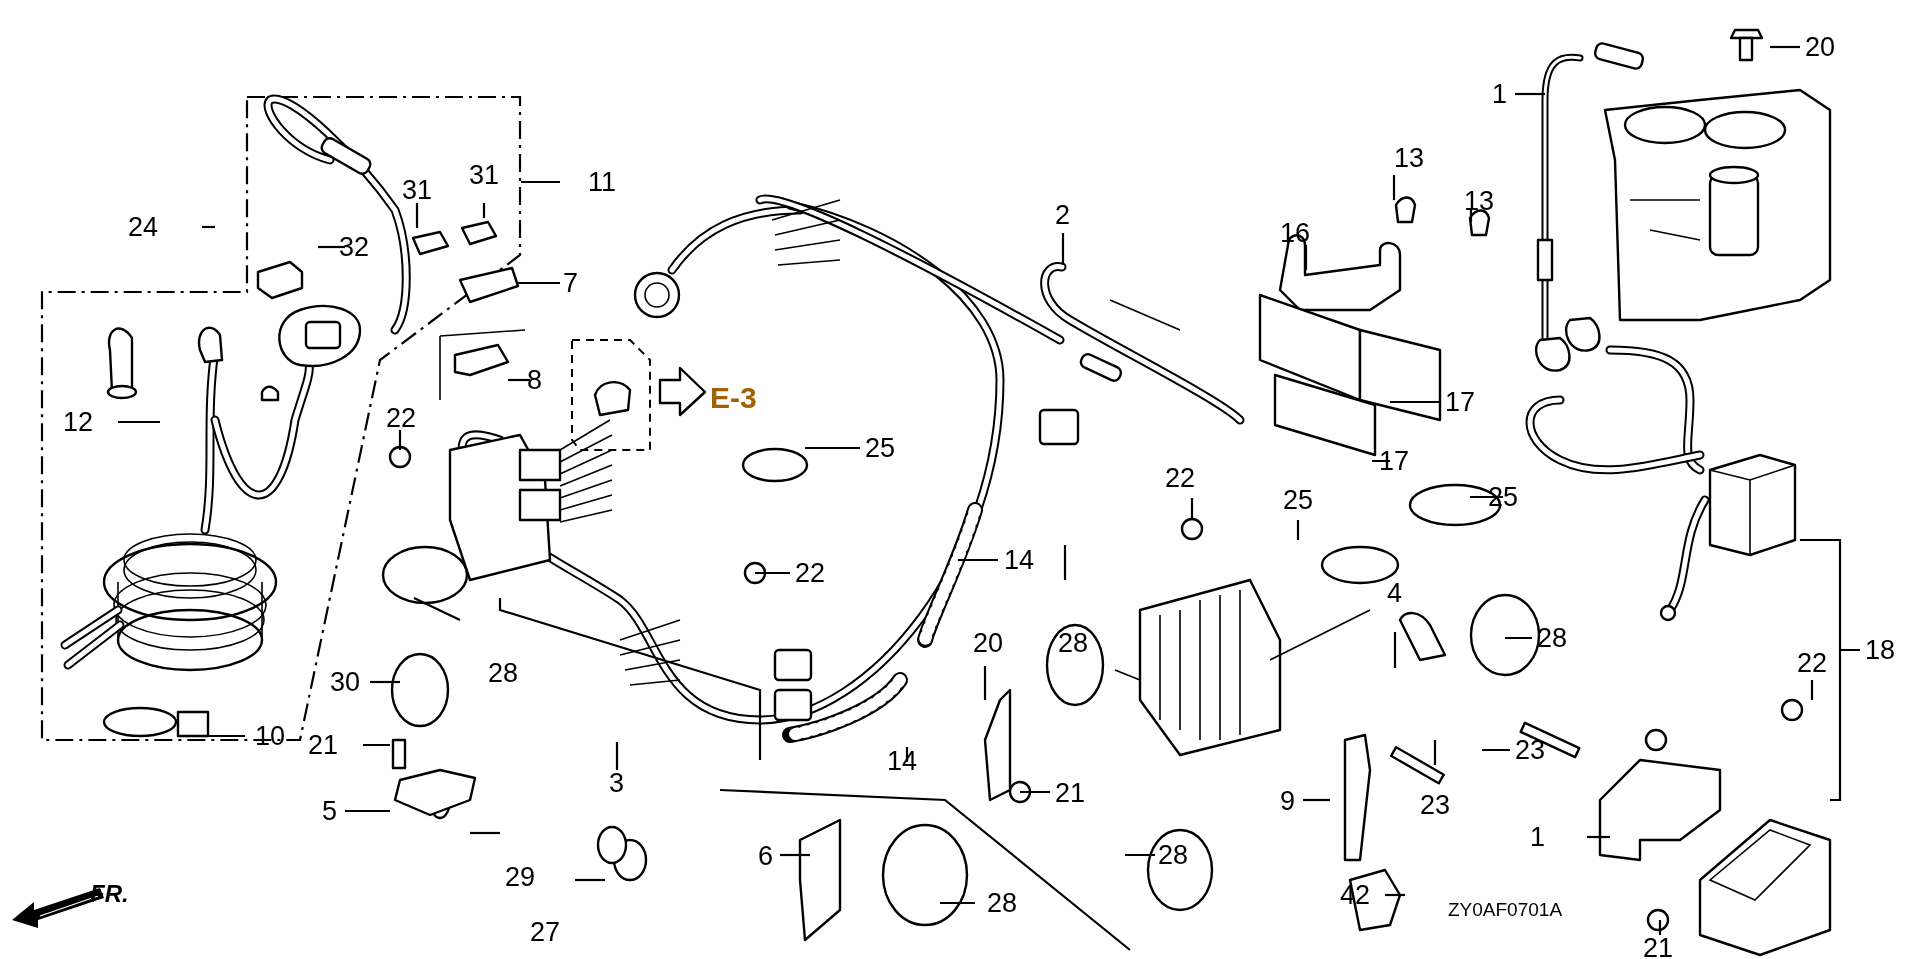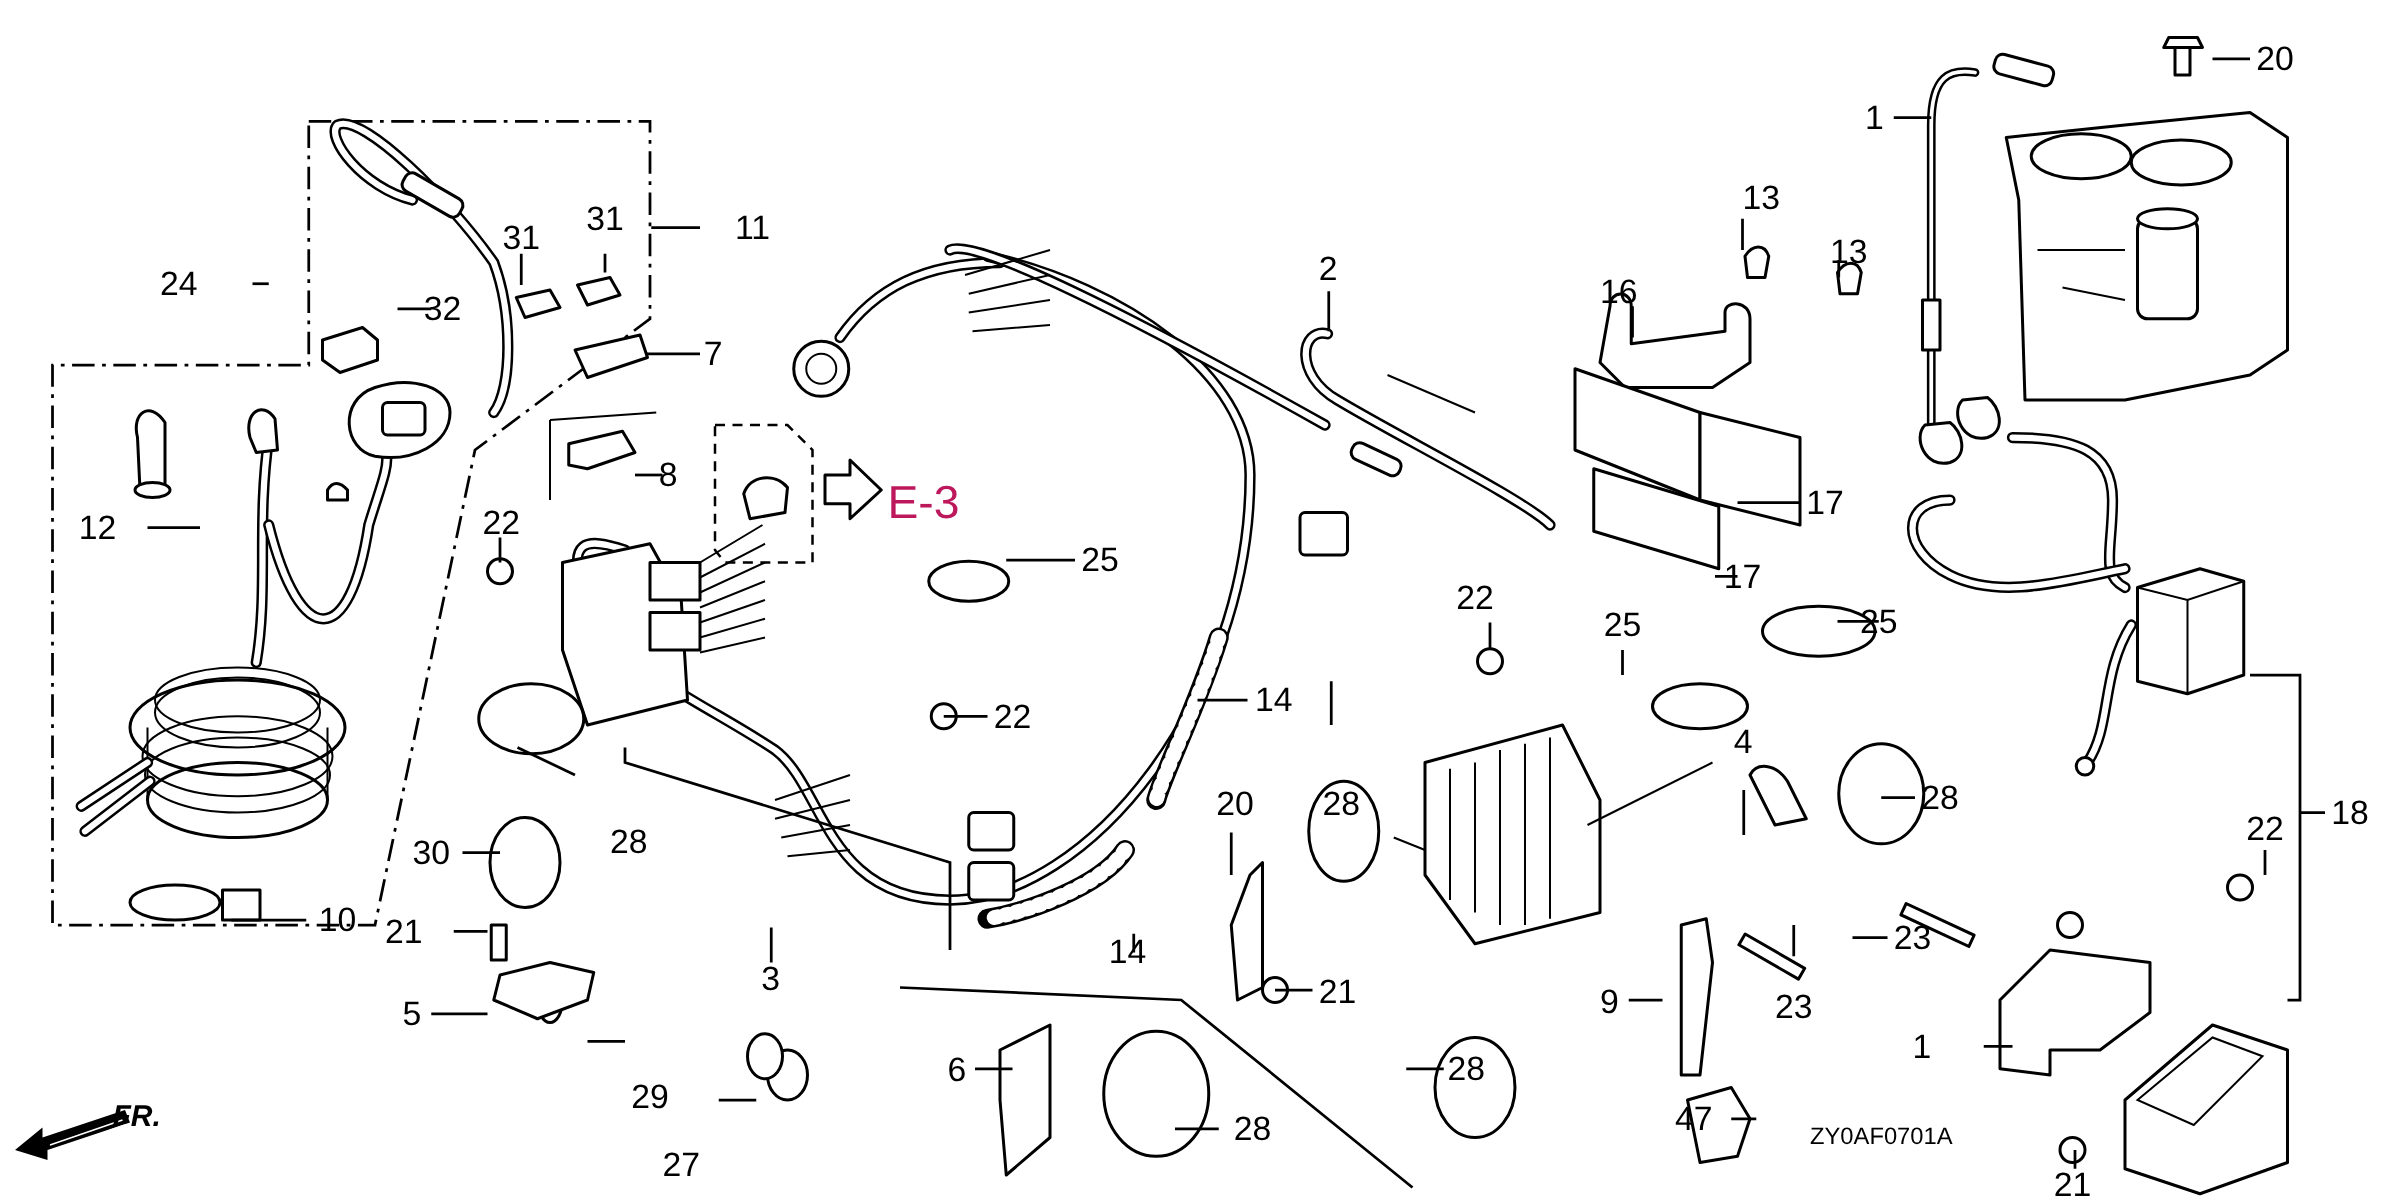--- a/index.html
+++ b/index.html
@@ -1,19 +1,19 @@
 <!DOCTYPE html>
 <html><head>
 <meta charset="utf-8">
 <style>
   html, body { margin:0; padding:0; background:#ffffff; }
   body { width:1920px; height:959px; position:relative; overflow:hidden; font-family:"Liberation Sans", sans-serif; color:#000; }
   #diagram { position:absolute; left:0; top:0; width:1920px; height:959px; }
   .callout { position:absolute; font-family:"Liberation Sans", sans-serif; font-size:27px; line-height:27px; color:#000; white-space:nowrap; cursor:pointer; }
-  .ref { position:absolute; font-family:"Liberation Sans", sans-serif; font-weight:normal; font-size:37px; color:#be185d; }
+  .ref { position:absolute; font-family:"Liberation Sans", sans-serif; font-weight:bold; font-size:30px; color:#a16207; }
   .code { position:absolute; font-family:"Liberation Sans", sans-serif; font-size:19px; color:#000; }
   .fr { position:absolute; font-family:"Liberation Sans", sans-serif; font-weight:bold; font-size:24px; font-style:italic; }
   svg .part { fill:#fff; stroke:#000; stroke-width:2.4; stroke-linejoin:round; stroke-linecap:round; }
   svg .thin { fill:none; stroke:#000; stroke-width:1.6; }
   svg .lead { fill:none; stroke:#000; stroke-width:2.2; }
   svg .dash { fill:none; stroke:#000; stroke-width:2.2; stroke-dasharray:18 6 3 6; }
   svg .dash2 { fill:none; stroke:#000; stroke-width:2; stroke-dasharray:8 6; }
   svg .wire { fill:none; stroke:#000; stroke-width:9; stroke-linecap:round; }
   svg .wirein { fill:none; stroke:#fff; stroke-width:5; stroke-linecap:round; }
 </style>
@@ -258,21 +258,21 @@
 <span class="callout" style="left:386px;top:405px;">22</span>
 <span class="callout" style="left:795px;top:560px;">22</span>
 <span class="callout" style="left:1165px;top:465px;">22</span>
 <span class="callout" style="left:1797px;top:650px;">22</span>
 <span class="callout" style="left:1515px;top:737px;">23</span>
 <span class="callout" style="left:1420px;top:792px;">23</span>
 <span class="callout" style="left:128px;top:214px;">24</span>
 <span class="callout" style="left:865px;top:435px;">25</span>
 <span class="callout" style="left:1283px;top:487px;">25</span>
 <span class="callout" style="left:1488px;top:484px;">25</span>
-<span class="callout" style="left:1340px;top:882px;">47</span>
+<span class="callout" style="left:1340px;top:882px;">42</span>
 <span class="callout" style="left:530px;top:919px;">27</span>
 <span class="callout" style="left:488px;top:660px;">28</span>
 <span class="callout" style="left:1058px;top:630px;">28</span>
 <span class="callout" style="left:1537px;top:625px;">28</span>
 <span class="callout" style="left:1158px;top:842px;">28</span>
 <span class="callout" style="left:987px;top:890px;">28</span>
 <span class="callout" style="left:505px;top:820px;margin-top:44px;">29</span>
 <span class="callout" style="left:330px;top:669px;">30</span>
 <span class="callout" style="left:402px;top:177px;">31</span>
 <span class="callout" style="left:469px;top:162px;">31</span>

